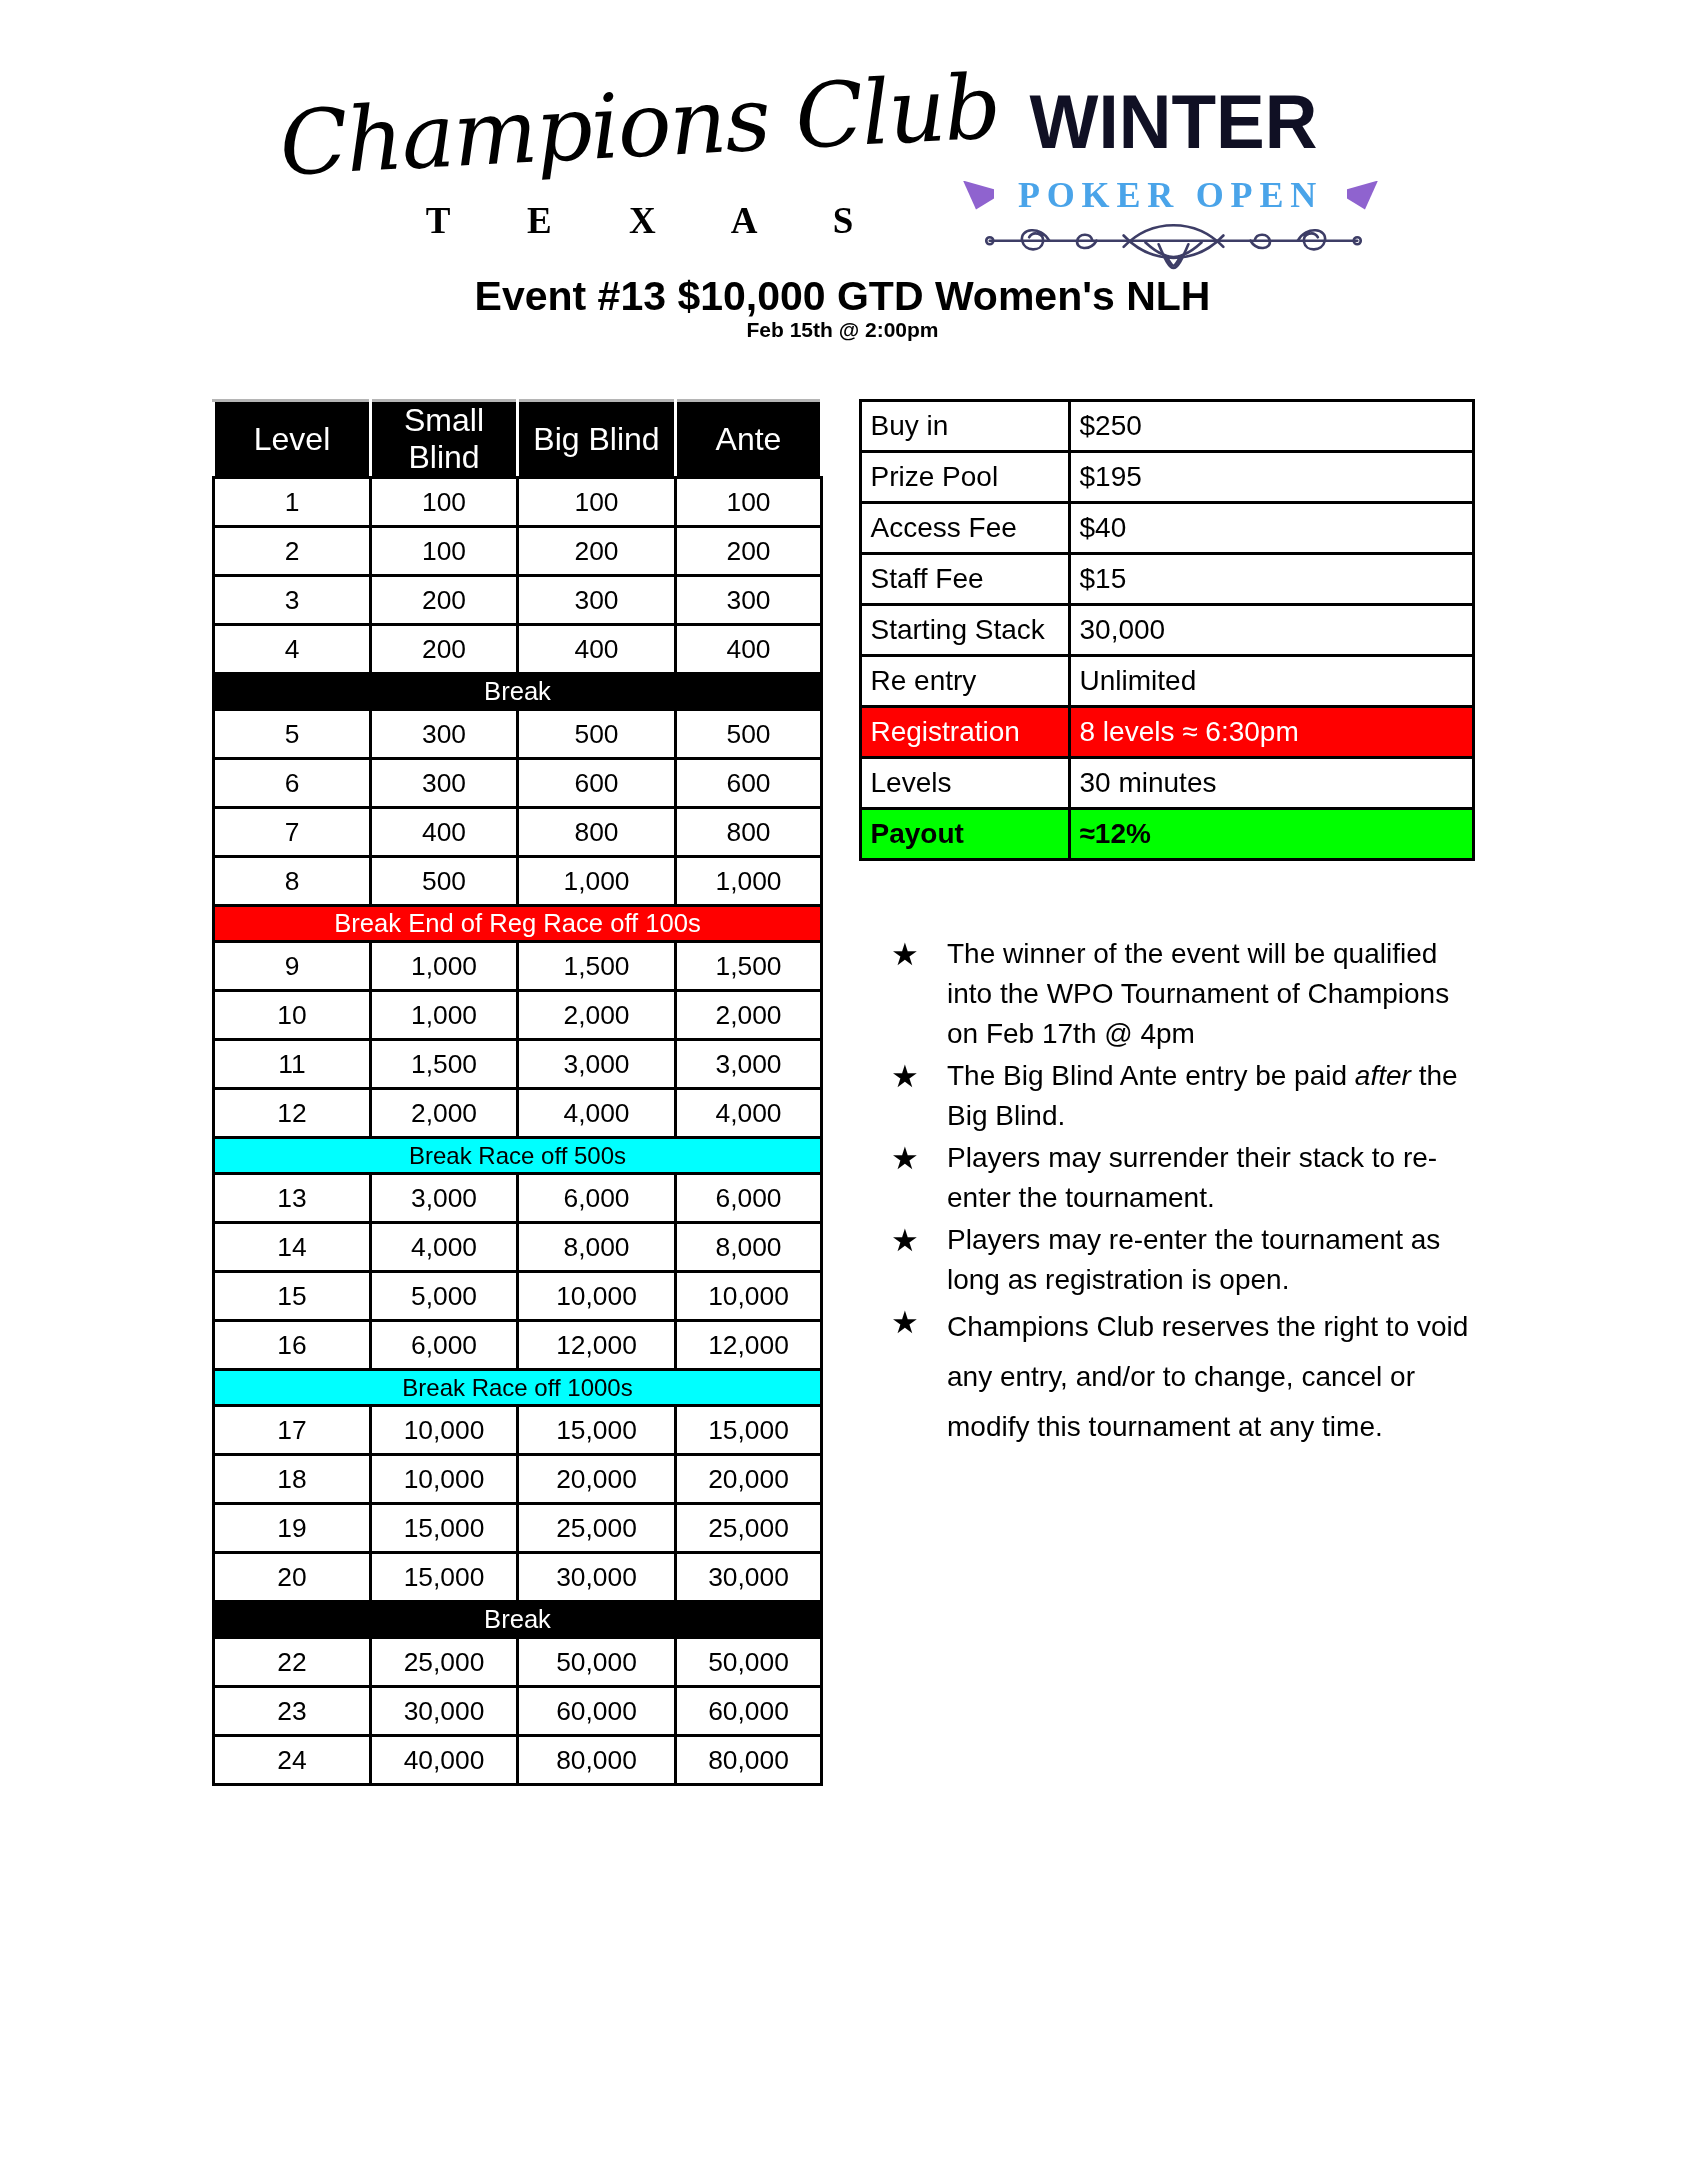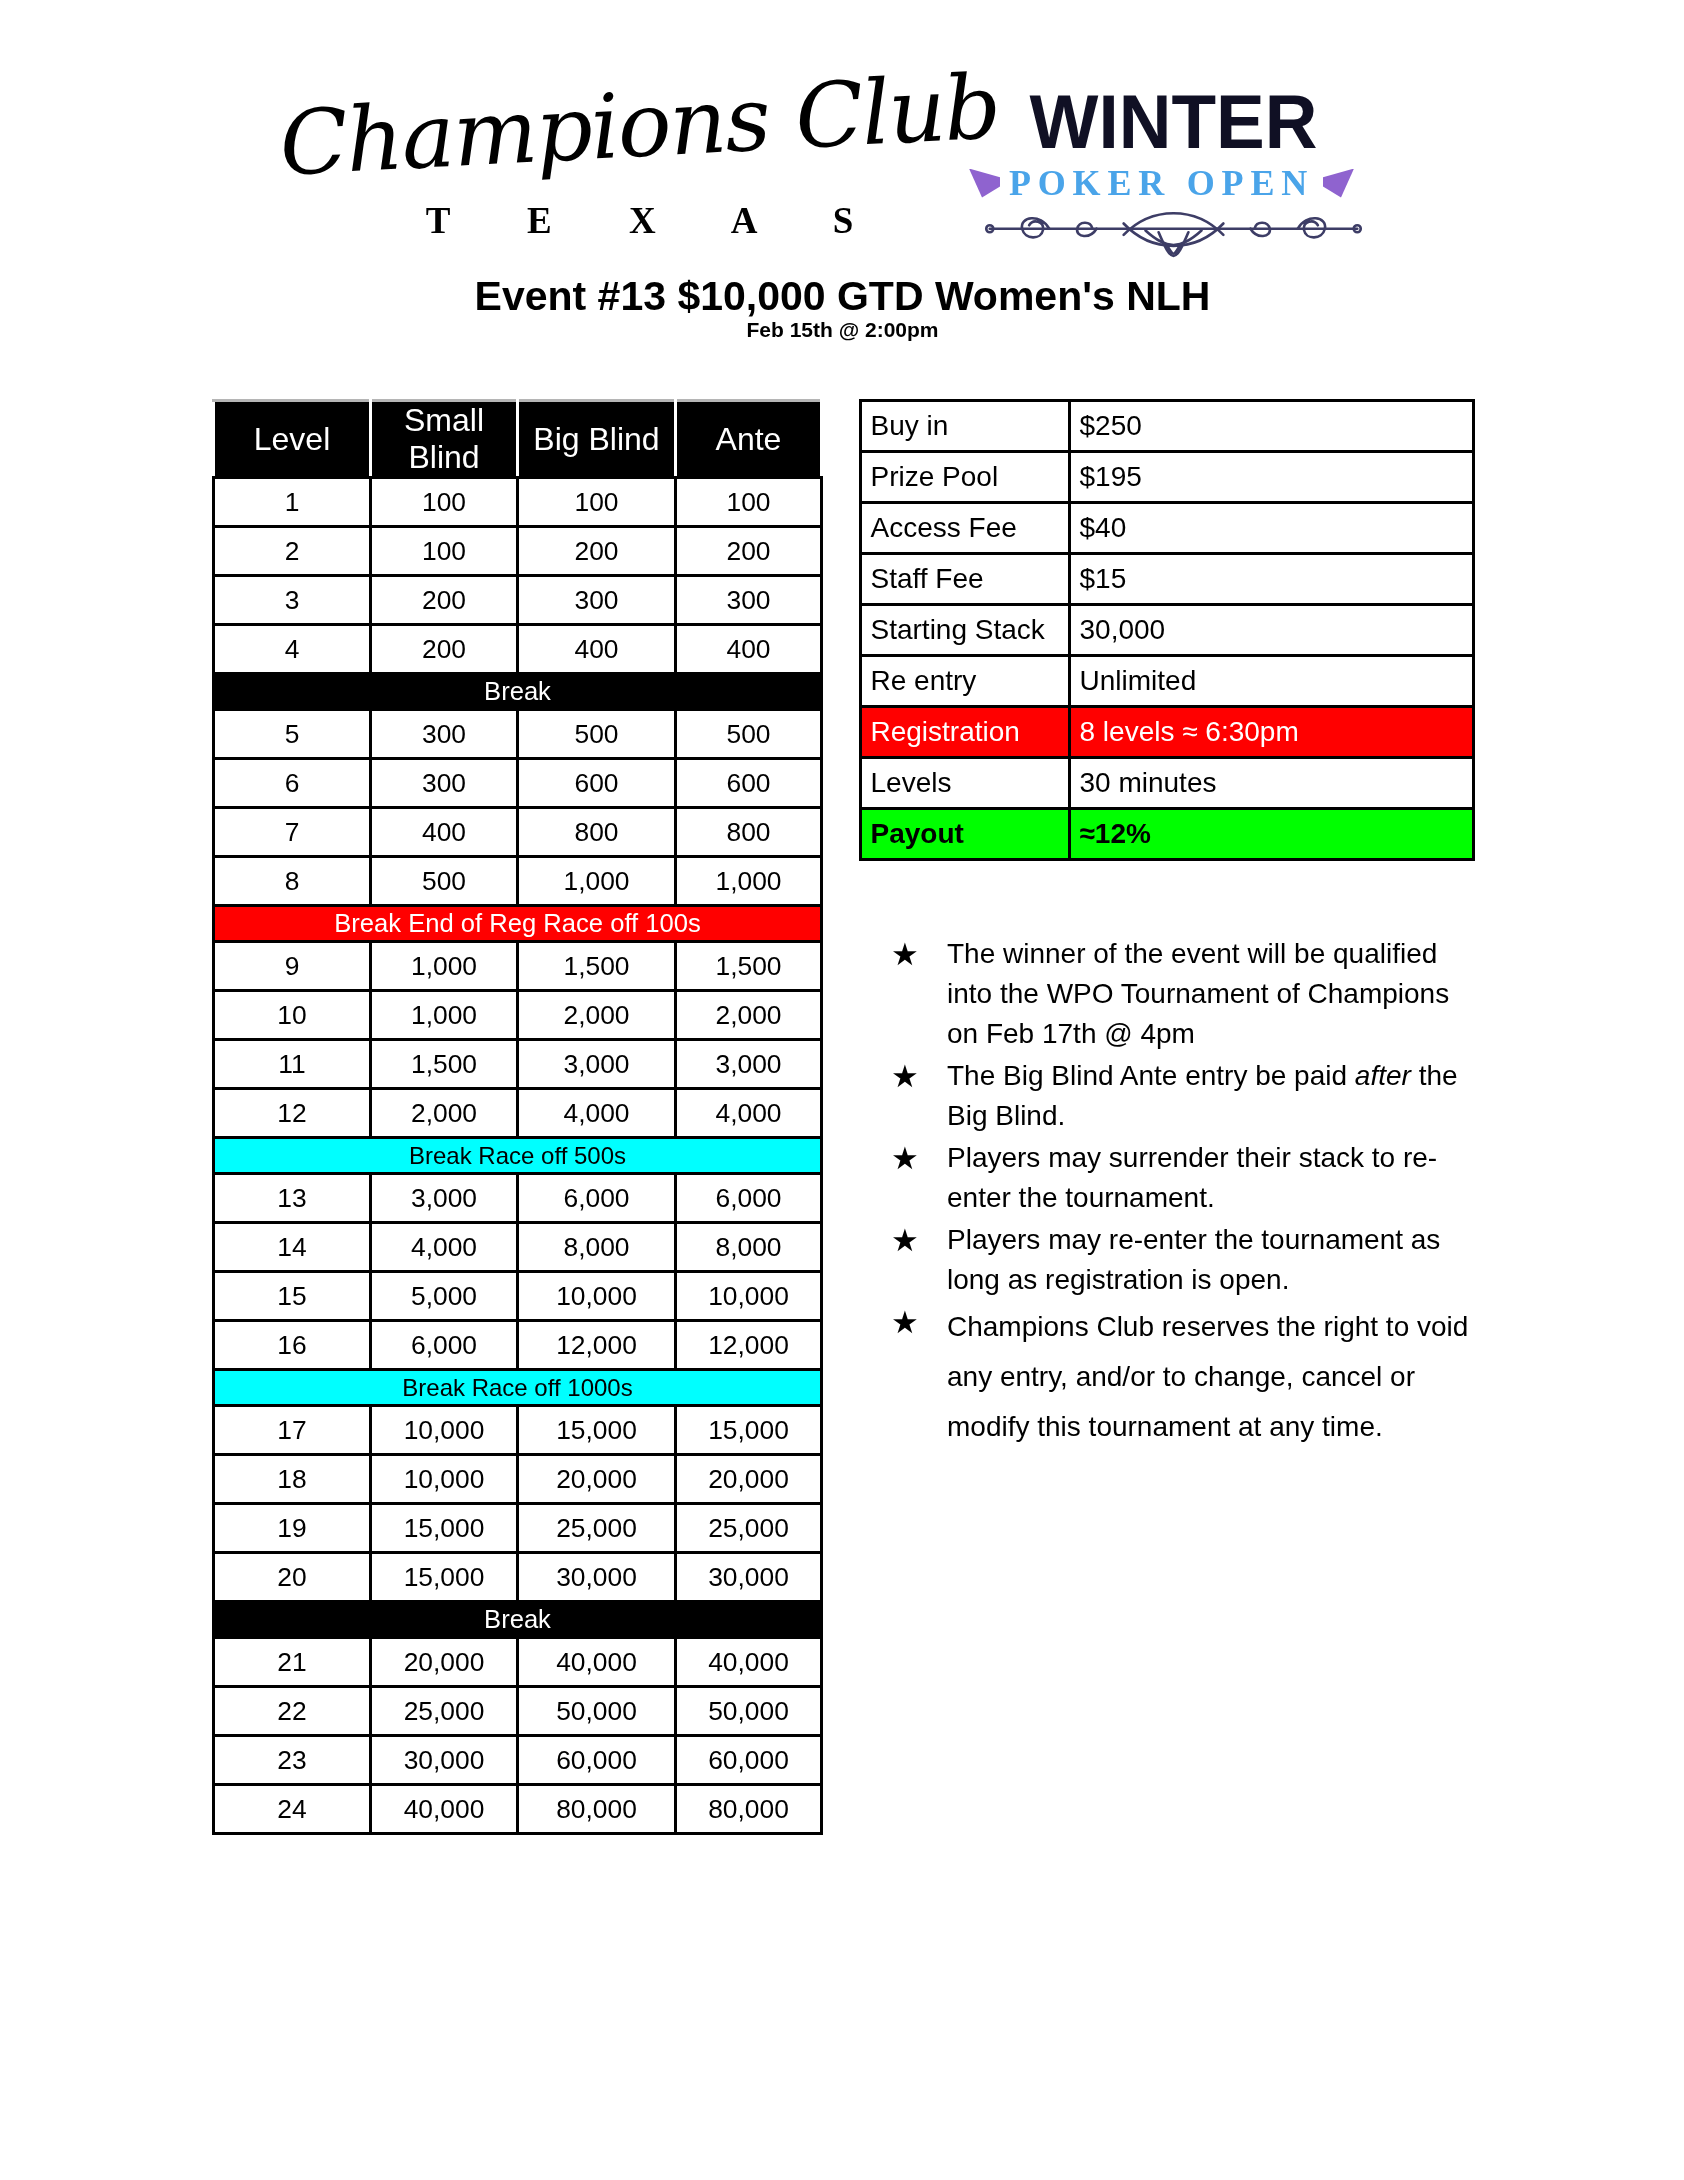--- a/index.html
+++ b/index.html
@@ -10,21 +10,21 @@
   .brand{position:absolute;left:273px;top:73px;width:733px;text-align:center;}
   .brand-script{font-family:"DejaVu Serif",serif;font-style:italic;font-size:89px;
                 letter-spacing:-1.7px;transform:rotate(-3deg);white-space:nowrap;}
   .brand-sub{font-family:"Liberation Serif",serif;font-size:37px;letter-spacing:34px;
              padding-left:34px;margin-top:22px;font-weight:bold;}
 
   
   .wpo{position:absolute;left:969px;top:85px;width:409px;text-align:center;}
   .wpo-winter{font-size:73px;font-weight:bold;color:#101024;letter-spacing:0px;
               transform:scaleY(1.05);line-height:1.0;}
-  .wpo-poker-row{display:flex;align-items:center;justify-content:flex-start;gap:9px;margin-top:4px;}
+  .wpo-poker-row{display:flex;align-items:center;justify-content:flex-end;gap:24px;margin-top:16px;}
   .wpo-poker{font-family:"Liberation Serif",serif;color:#4aa4e9;font-size:36px;
              font-weight:bold;letter-spacing:6.8px;white-space:nowrap;}
   .flag{width:31px;height:29px;background:#8f63cf;flex:0 0 auto;}
   .flag-l{clip-path:polygon(0 0,100% 30%,100% 62%,42% 100%);}
   .flag-r{clip-path:polygon(100% 0,0 30%,0 62%,58% 100%);}
   .flourish{width:385px;height:63px;margin-top:1.7px;}
 
   
   .title{position:absolute;left:0;top:273px;width:100%;text-align:center;
          font-size:41px;font-weight:bold;}
@@ -240,26 +240,20 @@
         <tr>
           <td>20</td>
           <td>15,000</td>
           <td>30,000</td>
           <td>30,000</td>
         </tr>
         <tr class="break-black">
           <td colspan="4">Break</td>
         </tr>
         <tr>
-          <td>21</td>
-          <td>20,000</td>
-          <td>40,000</td>
-          <td>40,000</td>
-        </tr>
-        <tr>
           <td>22</td>
           <td>25,000</td>
           <td>50,000</td>
           <td>50,000</td>
         </tr>
         <tr>
           <td>23</td>
           <td>30,000</td>
           <td>60,000</td>
           <td>60,000</td>

